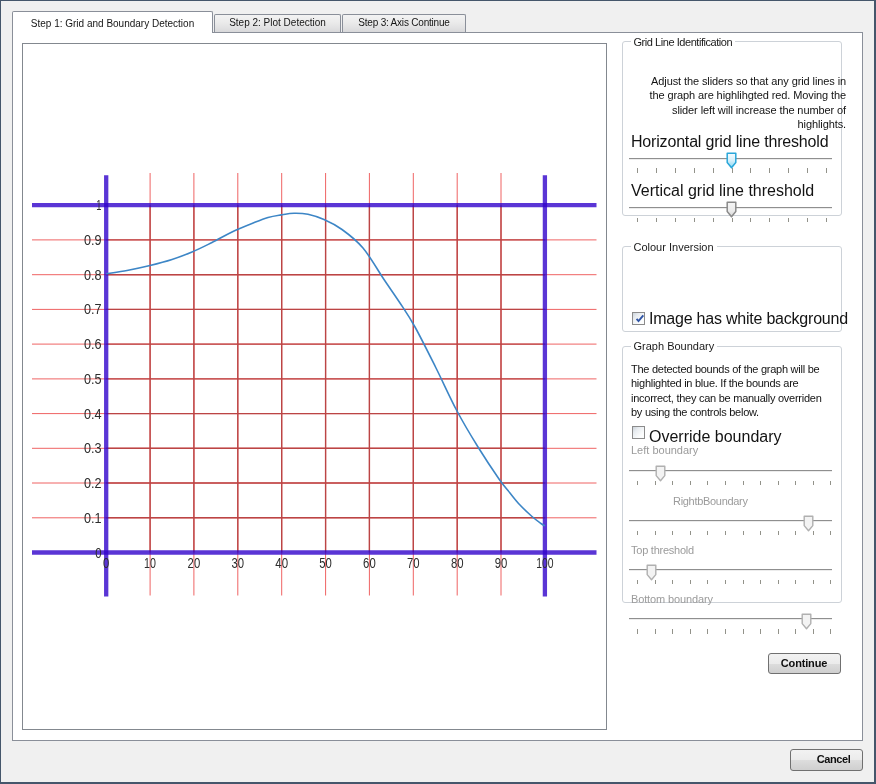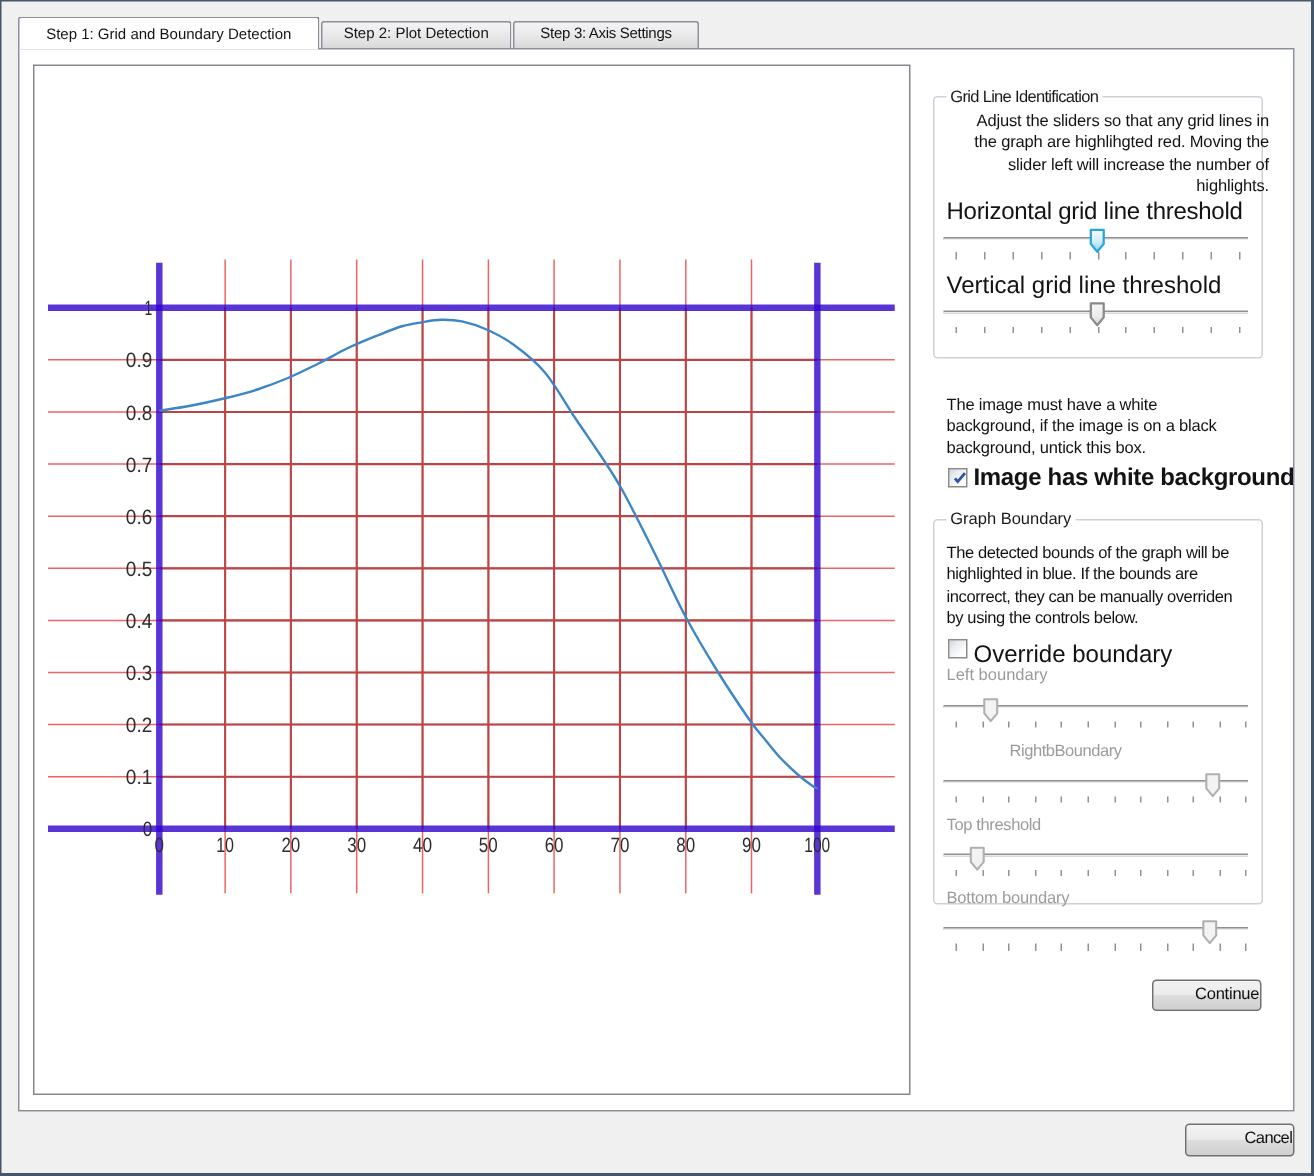--- a/index.html
+++ b/index.html
@@ -20,31 +20,31 @@
 .grp{position:absolute;left:620.5px;width:220.5px;border:1px solid #cdd2d8;border-radius:3px;z-index:3;}
 .grp .ttl{position:absolute;left:8px;top:-6.5px;background:#fff;padding:0 3px;font-size:11px;color:#1a1a1a;line-height:13px;white-space:nowrap;}
 .txt{position:absolute;font-size:11px;line-height:14.5px;color:#131313;z-index:3;}
 .lbl{position:absolute;font-size:16px;color:#131313;white-space:nowrap;z-index:3;}
 .dlbl{position:absolute;font-size:11px;color:#9b9b9b;white-space:nowrap;z-index:3;}
 .track{position:absolute;height:2px;background:#8f8f8f;border-bottom:1px solid #ececec;z-index:3;}
 .tick{position:absolute;width:1px;height:4.5px;background:#92928a;z-index:3;}
 .cb{position:absolute;width:13px;height:13px;border:1px solid #8b8b8b;background:linear-gradient(135deg,#ccd3da,#e8ecf0 30%,#fcfdfd 75%);padding:0.5px 0 0 0.5px;z-index:3;}
 .btn{position:absolute;border:1px solid #8e8e8e;border-radius:3px;
  background:linear-gradient(#f2f2f2,#ebebeb 50%,#dddddd 50%,#cfcfcf);
- font-size:11px;color:#0f0f0f;text-align:right;z-index:3;}
+ font-size:11px;color:#0f0f0f;text-align:center;z-index:3;font-weight:bold;}
 svg{display:block;}
 .thumb{position:absolute;width:11px;height:17px;overflow:visible;z-index:4;}
 text{font-family:"Liberation Sans",sans-serif;}
 </style>
 </head>
 <body>
 <div id="win">
   <div id="tab1" class="tab">Step 1: Grid and Boundary Detection</div>
   <div id="tab2" class="tab itab">Step 2: Plot Detection</div>
-  <div id="tab3" class="tab itab">Step 3: Axis Settings</div>
+  <div id="tab3" class="tab itab">Step 3: Axis Continue</div>
   <div id="page"></div>
   <div id="picbox">
       <svg id="graph" width="583" height="685" viewBox="0 0 583 685">
       <defs>
        <linearGradient id="gh" x1="0" y1="0" x2="0" y2="1">
         <stop offset="0" stop-color="#f7fcfe"></stop>
             <stop offset="0.5" stop-color="#d5effa"></stop>
             <stop offset="0.8" stop-color="#a5e1f6"></stop>
             <stop offset="1" stop-color="#64cbef"></stop>
        </linearGradient>
@@ -112,21 +112,21 @@
 <text x="252.3" y="524.3" font-size="13.8" fill="#2d2d2d" textLength="12.8" lengthAdjust="spacingAndGlyphs">40</text>
 <text x="296.2" y="524.3" font-size="13.8" fill="#2d2d2d" textLength="12.6" lengthAdjust="spacingAndGlyphs">50</text>
 <text x="340.1" y="524.3" font-size="13.8" fill="#2d2d2d" textLength="12.6" lengthAdjust="spacingAndGlyphs">60</text>
 <text x="384.0" y="524.3" font-size="13.8" fill="#2d2d2d" textLength="12.6" lengthAdjust="spacingAndGlyphs">70</text>
 <text x="427.9" y="524.3" font-size="13.8" fill="#2d2d2d" textLength="12.6" lengthAdjust="spacingAndGlyphs">80</text>
 <text x="471.7" y="524.3" font-size="13.8" fill="#2d2d2d" textLength="12.6" lengthAdjust="spacingAndGlyphs">90</text>
 <text x="513.2" y="524.3" font-size="13.8" fill="#2d2d2d" textLength="17.3" lengthAdjust="spacingAndGlyphs">100</text>
 <path d="M 83.2,229.8 C 86.7,229.2 96.7,227.9 104.0,226.5 C 111.3,225.1 119.5,223.3 127.0,221.5 C 134.5,219.7 142.0,217.8 149.0,215.5 C 156.0,213.2 162.3,210.8 169.0,208.0 C 175.7,205.2 182.3,201.8 189.0,198.5 C 195.7,195.2 202.3,191.2 209.0,188.0 C 215.7,184.8 223.0,181.9 229.0,179.5 C 235.0,177.1 240.2,174.9 245.0,173.5 C 249.8,172.1 253.7,171.6 258.0,170.9 C 262.3,170.2 266.5,169.3 271.0,169.2 C 275.5,169.1 280.0,169.2 285.0,170.3 C 290.0,171.4 295.3,173.0 301.0,175.5 C 306.7,178.0 312.5,180.8 319.0,185.5 C 325.5,190.2 333.0,195.7 340.0,204.0 C 347.0,212.3 354.8,226.3 361.0,235.5 C 367.2,244.7 371.8,251.1 377.0,259.0 C 382.2,266.9 386.0,272.2 392.0,283.0 C 398.0,293.8 406.0,310.0 413.0,324.0 C 420.0,338.0 427.0,353.8 434.0,367.0 C 441.0,380.2 448.0,391.7 455.0,403.0 C 462.0,414.3 470.7,427.3 476.0,435.0 C 481.3,442.7 483.5,444.7 487.0,449.0 C 490.5,453.3 493.3,457.1 497.0,461.0 C 500.7,464.9 505.5,469.4 509.0,472.5 C 512.5,475.6 515.8,477.9 518.0,479.5 C 520.2,481.1 521.3,481.4 522.0,481.8 " fill="none" stroke="#3d86c6" stroke-width="1.6"></path>
       </svg>
   </div>
-<div class="grp" style="top:63px;height:174.5px;">
+<div class="grp" style="top:40px;height:174.5px;">
       <div class="ttl" style="letter-spacing:-0.45px;">Grid Line Identification</div>
     </div>
 <div class="txt" style="left:630px;top:72.5px;width:215px;letter-spacing:-0.1px;text-align:right;">Adjust the sliders so that any grid lines in<br>the graph are highlihgted red. Moving the<br>slider left will increase the number of<br>highlights.</div>
 <div class="lbl" style="left:630px;top:132.4px;letter-spacing:-0.18px;">Horizontal grid line threshold</div>
 <div class="track" style="left:627.5px;top:156.7px;width:203.5px;"></div>
 <div class="tick" style="left:636.1px;top:167.4px;"></div>
 <div class="tick" style="left:655.0px;top:167.4px;"></div>
 <div class="tick" style="left:673.9px;top:167.4px;"></div>
 <div class="tick" style="left:692.7px;top:167.4px;"></div>
 <div class="tick" style="left:711.6px;top:167.4px;"></div>
@@ -148,27 +148,29 @@
 <div class="tick" style="left:711.6px;top:216.7px;"></div>
 <div class="tick" style="left:730.5px;top:216.7px;"></div>
 <div class="tick" style="left:749.4px;top:216.7px;"></div>
 <div class="tick" style="left:768.3px;top:216.7px;"></div>
 <div class="tick" style="left:787.1px;top:216.7px;"></div>
 <div class="tick" style="left:806.0px;top:216.7px;"></div>
 <div class="tick" style="left:824.9px;top:216.7px;"></div>
 <svg class="thumb" style="left:725.1px;top:200.4px;" viewBox="0 0 11 17">
       <path d="M1.2,1.2 h8.6 v9.4 l-4.3,5.2 l-4.3,-5.2 z" fill="url(#gn)" stroke="#8a8a8a" stroke-width="1.5" stroke-linejoin="round"></path>
     </svg>
-<div class="txt" style="left:630px;top:261.5px;width:215px;letter-spacing:-0.12px;">The image must have a white<br>background, if the image is on a black<br>background, untick this box.</div>
+<div class="grp" style="top:245px;height:86px;">
+      <div class="ttl">Colour Inversion</div>
+    </div>
 <div class="cb" style="left:631px;top:310.5px;">
       <svg width="12" height="12" viewBox="0 0 12 12">
         <path d="M2.6,5.9 L4.5,8.1 L9.3,2.4" fill="none" stroke="#2f54a5" stroke-width="1.9"></path>
       </svg>
     </div>
-<div class="lbl" style="left:648px;top:309px;letter-spacing:-0.22px;font-weight:bold;">Image has white background</div>
+<div class="lbl" style="left:648px;top:309px;letter-spacing:-0.22px;">Image has white background</div>
 <div class="grp" style="top:344.5px;height:257px;">
       <div class="ttl">Graph Boundary</div>
     </div>
 <div class="txt" style="left:630px;top:360.5px;width:215px;letter-spacing:-0.26px;">The detected bounds of the graph will be<br>highlighted in blue. If the bounds are<br>incorrect, they can be manually overriden<br>by using the controls below.</div>
 <div class="cb" style="left:631px;top:424.5px;"></div>
 <div class="lbl" style="left:648px;top:407px;margin-top:20px;">Override boundary</div>
 <div class="dlbl" style="left:630px;top:442.7px;">Left boundary</div>
 <div class="track" style="left:627.5px;top:469.1px;width:203.5px;"></div>
 <div class="tick" style="left:636.1px;top:479.8px;"></div>
 <div class="tick" style="left:653.7px;top:479.8px;"></div>

